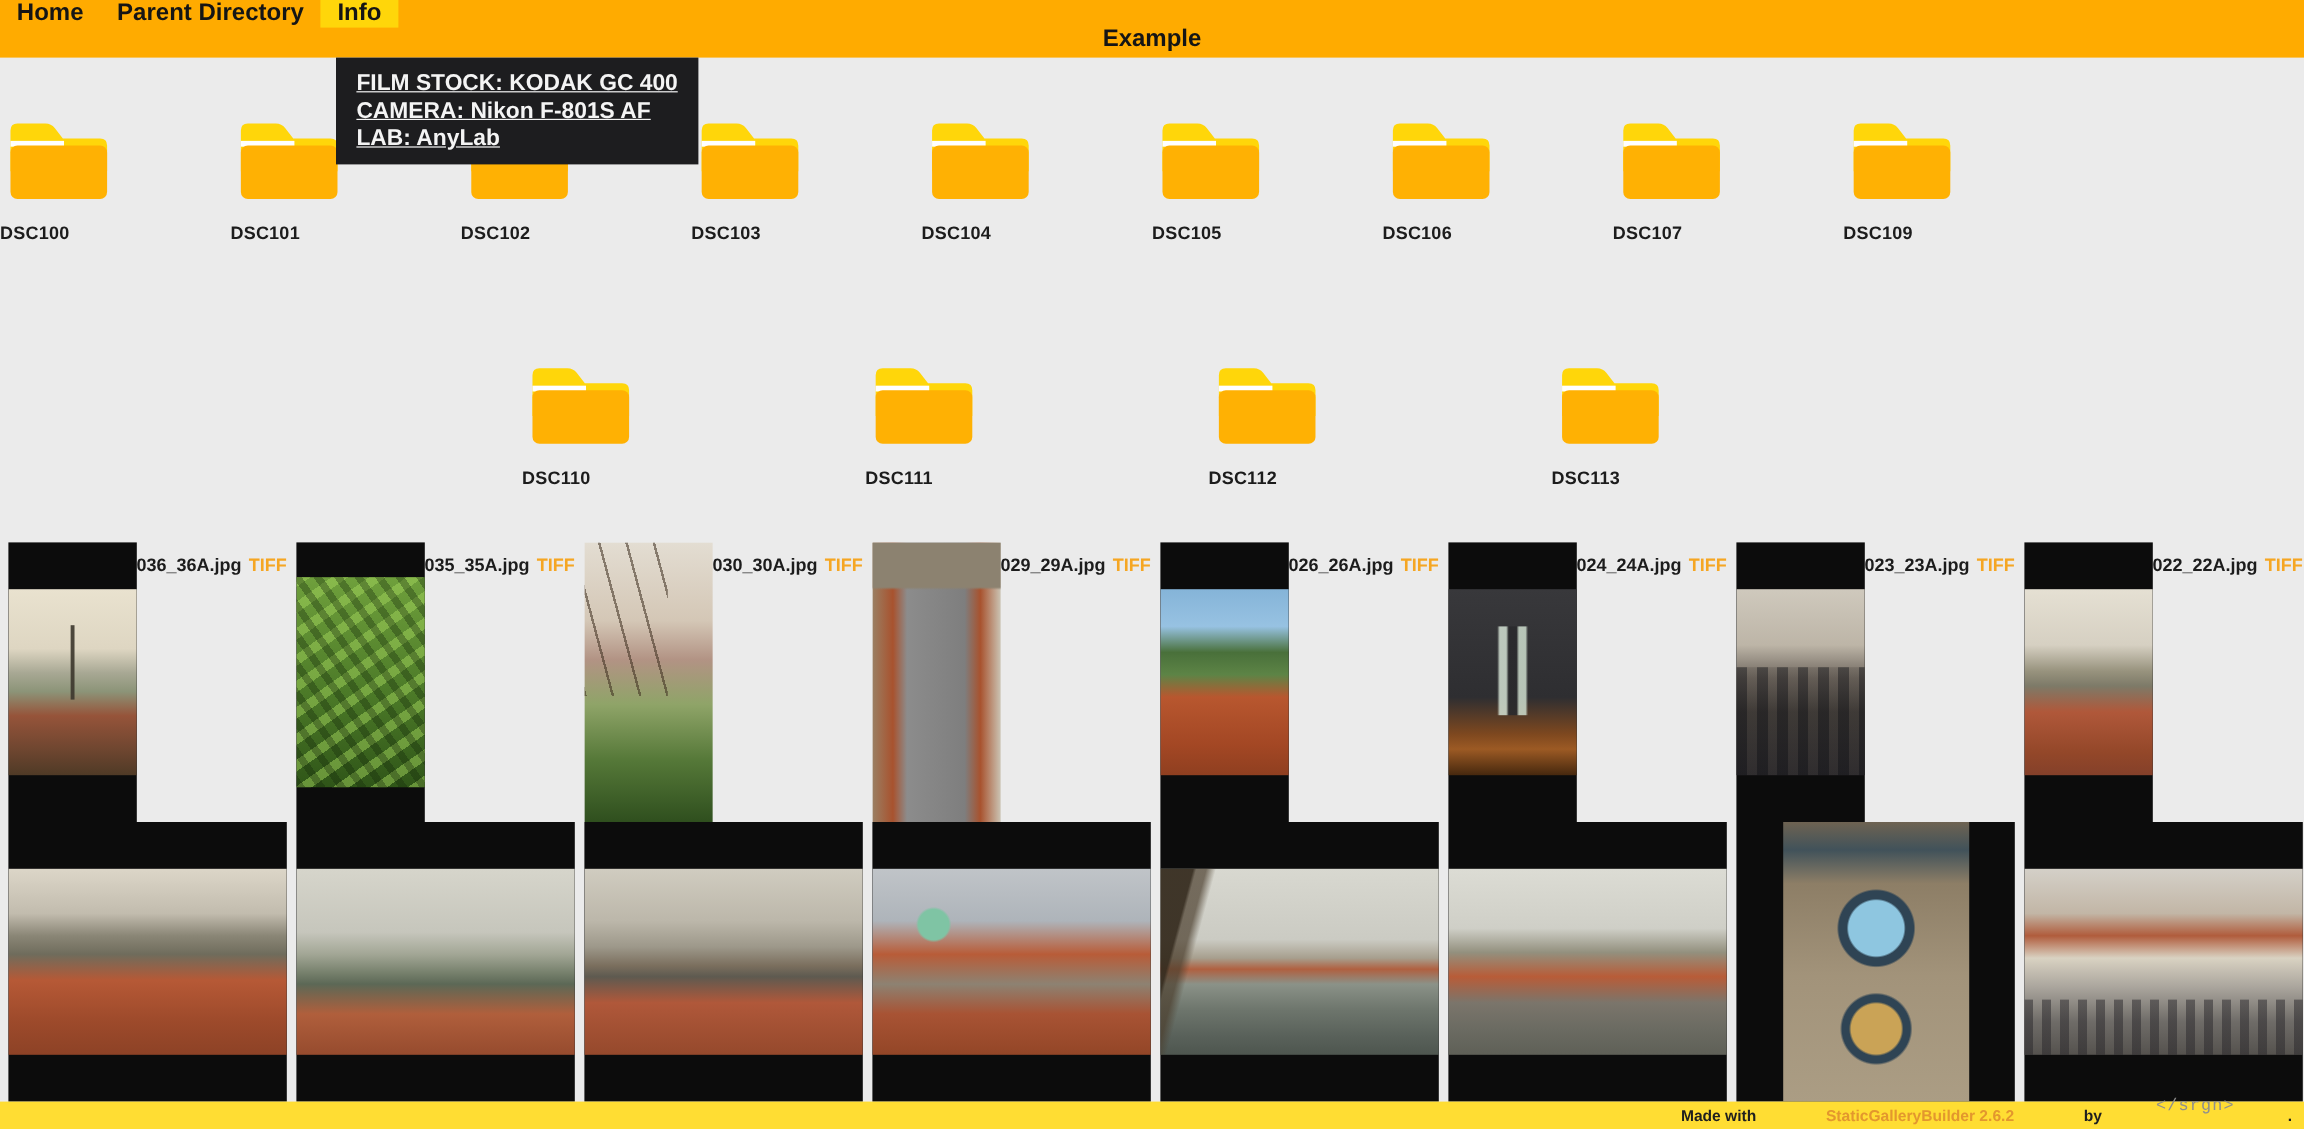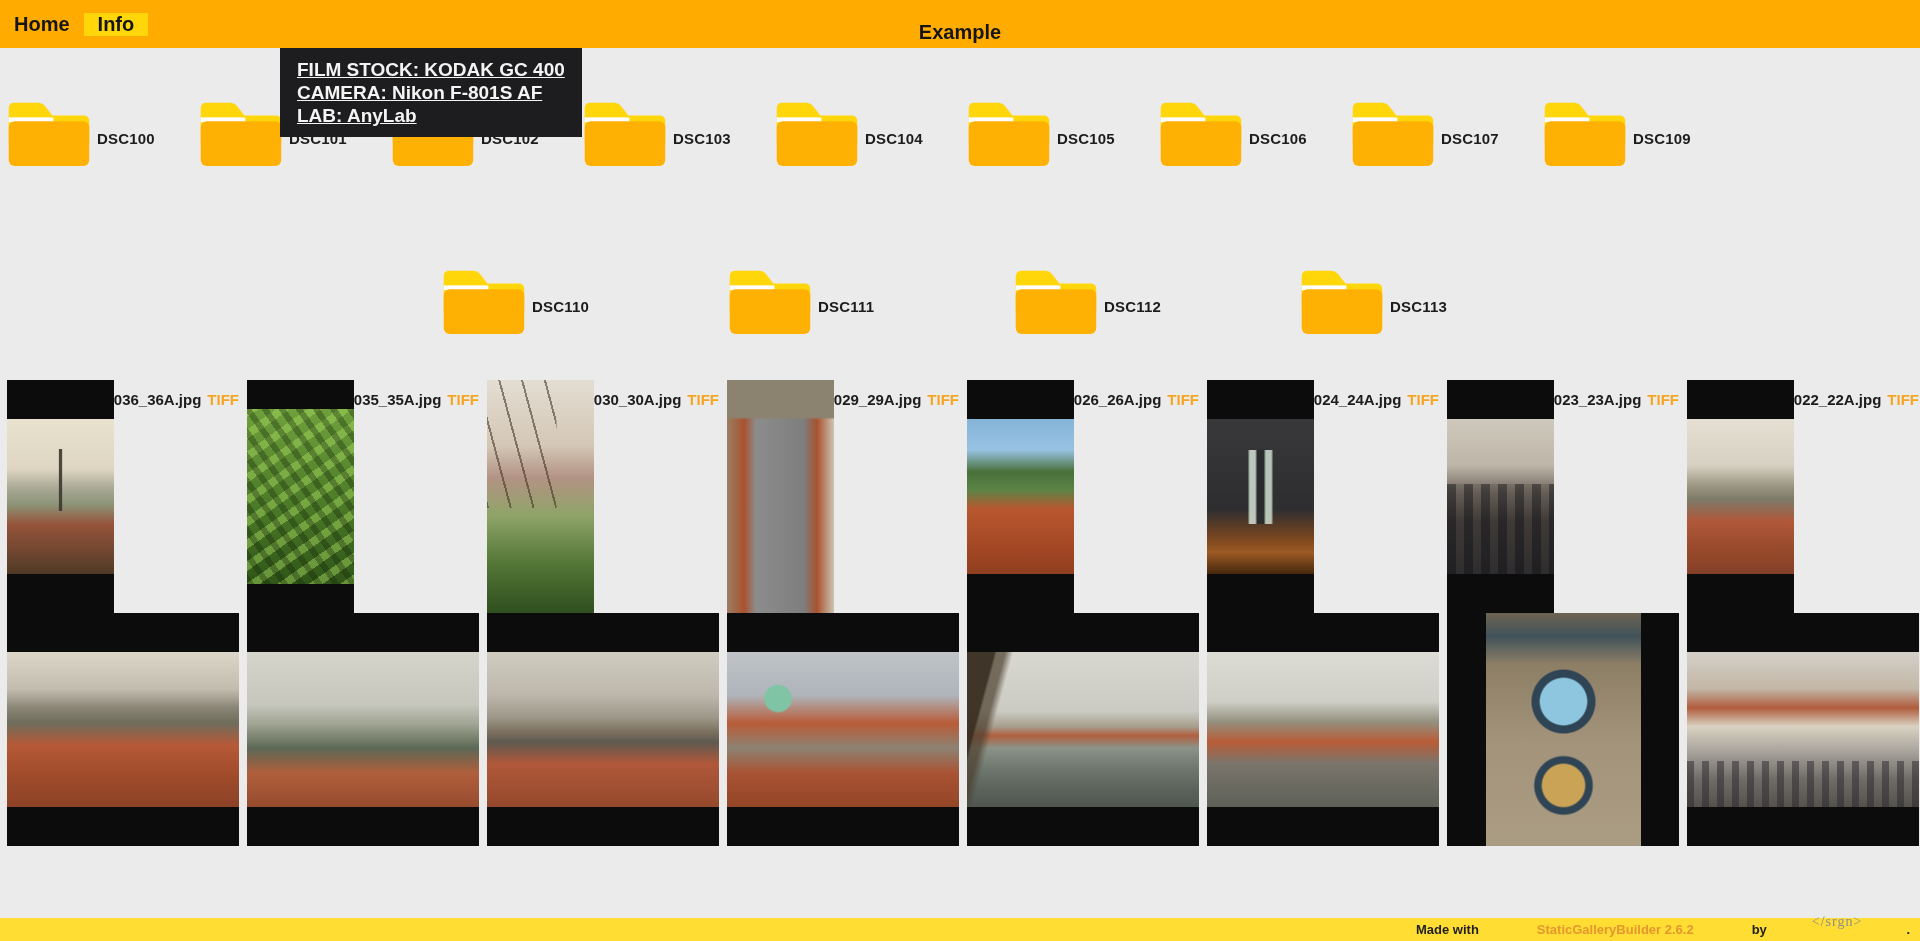--- a/index.html
+++ b/index.html
@@ -13,21 +13,21 @@
   body{
     width:1920px;height:941px;overflow:hidden;position:relative;
     background:var(--page_bg);
     font-family:"Liberation Sans",sans-serif;
   }
   
   .nav{
     position:relative;height:48px;background:var(--nav_bg);
     display:flex;align-items:stretch;z-index:30;
   }
-  .nav-items{display:flex;align-items:center;height:48px}
+  .nav-items{display:flex;align-items:flex-start;height:48px}
   .nav-item{
     display:flex;align-items:center;padding:0 14px;
     font-size:20px;font-weight:700;color:var(--nav_text);cursor:pointer;white-space:nowrap;
   }
   .nav-item.active{background:var(--active_tab_bg)}
   .nav-title{
     position:absolute;left:0;right:0;top:0;height:64px;
     display:flex;align-items:center;justify-content:center;
     font-size:20px;font-weight:700;color:var(--nav_text);pointer-events:none;
   }
@@ -39,21 +39,21 @@
   }
   .tip-line{font-size:19px;line-height:23px;font-weight:600}
   
   .folder-row-1{
     margin-top:44px;display:grid;grid-template-columns:repeat(10,192px);
   }
   .folder-row-2{
     margin-top:92px;display:flex;justify-content:center;gap:94px;
   }
   .folder-cell{
-    width:192px;display:flex;flex-direction:row;align-items:center;cursor:pointer;
+    width:192px;display:flex;flex-direction:column;cursor:pointer;
   }
   .folder-cell svg{display:block}
   .folder-label{
     margin-top:17px;font-size:15px;font-weight:700;color:var(--label_text);
     letter-spacing:.2px;line-height:19px;
   }
   
   .gallery-row{
     margin-top:0;display:grid;grid-template-columns:repeat(8,232px);gap:8px;padding-left:7px;
   }
@@ -121,29 +121,30 @@
   
   .footer{
     position:absolute;left:0;right:0;bottom:0;height:23px;z-index:50;
     background:var(--footer_bg);
     display:flex;align-items:center;justify-content:flex-end;
     padding-right:10px;font-size:13px;font-weight:700;color:#1f1f1f;gap:38px;
   }
   .footer .f-builder{color:var(--footer_builder);margin:0 20px;cursor:pointer}
   .footer .f-brand{
     color:var(--brand_gray);margin:0 6px 16px 7px;cursor:pointer;
-    font-family:Liberation Serif, serif;font-weight:400;font-size:14px;letter-spacing:1px;
+    font-family:Liberation Mono, monospace;font-weight:400;font-size:14px;letter-spacing:1px;
   }
 </style>
 </head>
 <body>
 
 <div class="nav">
   <div class="nav-items" id="nav-items">
       <div class="nav-item">Home</div>
+      <div class="nav-item">Parent Directory</div>
       <div class="nav-item active">Info</div>
     </div>
   <div class="nav-title">Example</div>
 </div>
 
 <div class="tooltip" id="info-tooltip">
     <div class="tip-line">FILM STOCK: KODAK GC 400</div>
     <div class="tip-line">CAMERA: Nikon F-801S AF</div>
     <div class="tip-line">LAB: AnyLab</div>
   </div>

